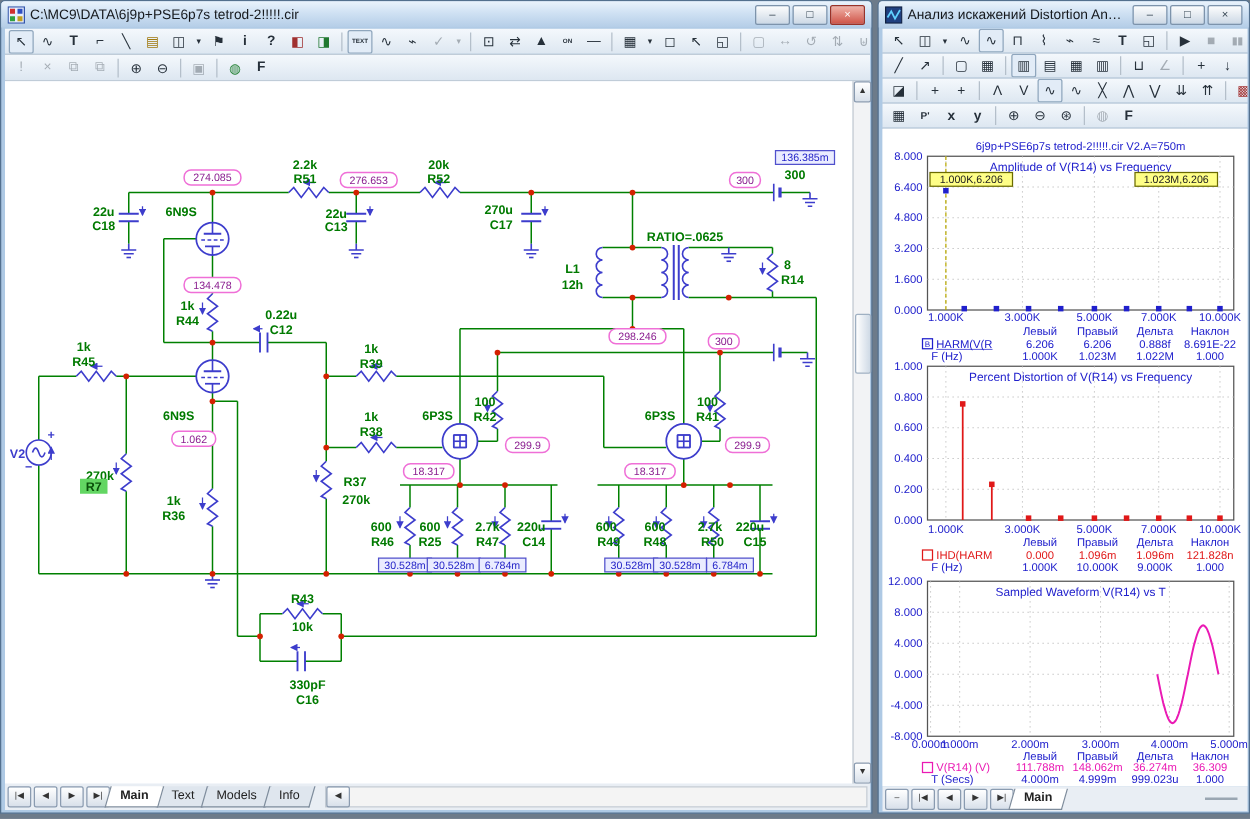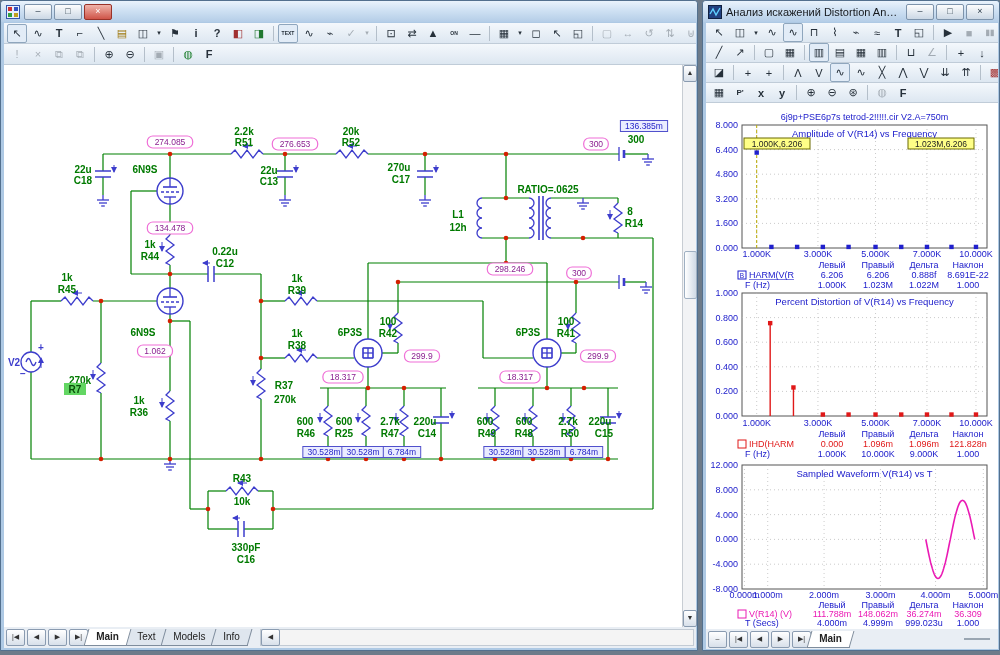--- a/index.html
+++ b/index.html
@@ -45,20 +45,21 @@
 
   <div class="window" id="winL" style="left:0;top:0;width:698px;height:651px;">
     <div class="titlebar">
       <svg style="position:static;background:none;" width="14" height="14" viewBox="0 0 14 14">
         <rect x="0.5" y="0.5" width="13" height="13" fill="#e8eefc" stroke="#3355aa"></rect>
         <rect x="2" y="2" width="4" height="4" fill="#d03030"></rect>
           <rect x="8" y="2" width="4" height="4" fill="#3050c0"></rect>
         <rect x="2" y="8" width="4" height="4" fill="#30a040"></rect>
           <rect x="8" y="8" width="4" height="4" fill="#c0a020"></rect>
       </svg>
+      <span class="title">C:\MC9\DATA\6j9p+PSE6p7s tetrod-2!!!!!.cir</span>
       <span class="winbtns">
         <span class="wb">–</span>
         <span class="wb">□</span>
         <span class="wb close-red">×</span>
       </span>
     </div>
     <div class="toolbar" id="ltb1" style="left:3px;top:22px;width:692px;height:21px;">
         <span class="tb p">↖</span>
         <span class="tb">∿</span>
         <span class="tb b">T</span>

